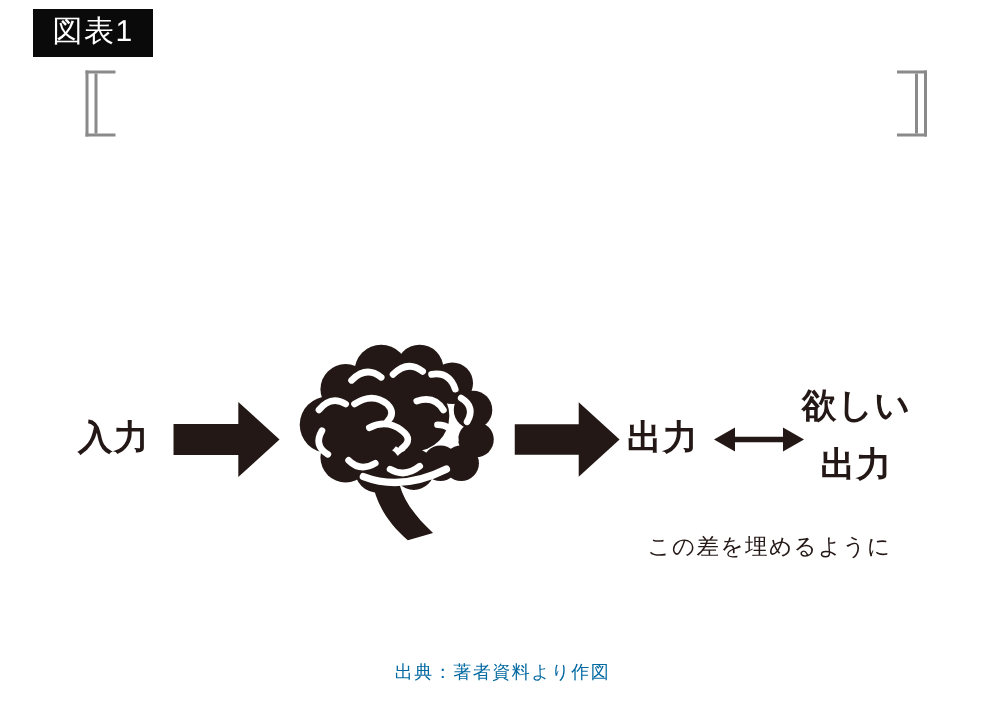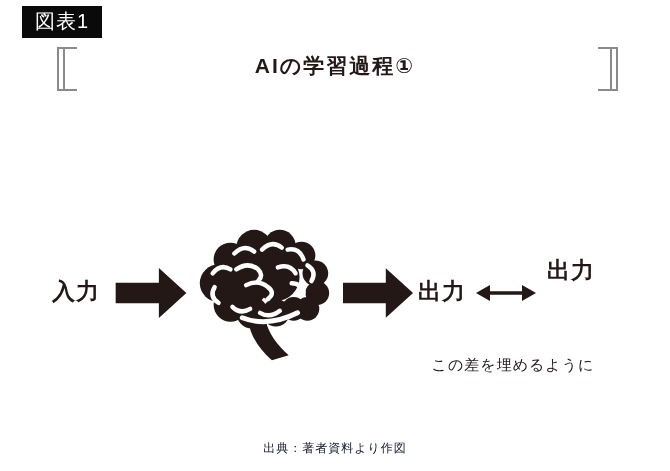--- a/index.html
+++ b/index.html
@@ -36,32 +36,31 @@
   .lbl{font-weight:bold;font-size:23px;text-align:center;line-height:1.2;
     letter-spacing:1px;color:var(--ink);white-space:nowrap;}
   .desired{font-weight:bold;font-size:23px;text-align:center;line-height:39px;
     letter-spacing:1px;color:var(--ink);}
   .caption{font-size:15px;text-align:center;line-height:27px;
     letter-spacing:1px;color:var(--ink);}
   .icon{display:block;color:var(--ink);}
   
   .source{
     position:absolute;left:0;right:0;top:440px;text-align:center;
-    font-size:12px;letter-spacing:1px;color:#0f172a;
+    font-size:12px;letter-spacing:1px;color:#0369a1;
   }
 </style>
 </head>
 <body>
 
 <div class="canvas">
 
   <div class="badge">図表1</div>
 
   <div class="bracket left"></div>
-  <div class="title">AIの学習過程①</div>
   <div class="bracket right"></div>
 
   <div class="abs lbl" style="left:40px;top:278px;width:72px;">入力</div>
 
   <svg class="abs icon" style="left:115px;top:266px;" width="74" height="54" viewBox="0 0 74 55">
     <polygon fill="currentColor" points="0,17 44,17 44,2 72,27.5 44,53 44,38 0,38"></polygon>
   </svg>
 
   <svg class="abs icon" style="left:185px;top:218px;" width="158" height="156" viewBox="0 0 160 150">
     <g fill="currentColor">
@@ -104,20 +103,21 @@
 
   <div class="abs lbl" style="left:410px;top:278px;width:64px;">出力</div>
 
   <svg class="abs icon" style="left:476px;top:281px;" width="60" height="24" viewBox="0 0 60 24">
     <line x1="10" y1="12" x2="50" y2="12" stroke="currentColor" stroke-width="3.6"></line>
     <polygon fill="currentColor" points="0,12 14,4 14,20"></polygon>
     <polygon fill="currentColor" points="60,12 46,4 46,20"></polygon>
   </svg>
 
   <div class="abs desired" style="left:525px;top:251px;width:92px;">
+    <div>欲しい</div>
     <div>出力</div>
   </div>
 
   <div class="abs caption" style="left:398px;top:339px;width:230px;margin-top:12px;">
     <div>この差を埋めるように</div>
   </div>
 
   <div class="source">出典：著者資料より作図</div>
 
 </div>

